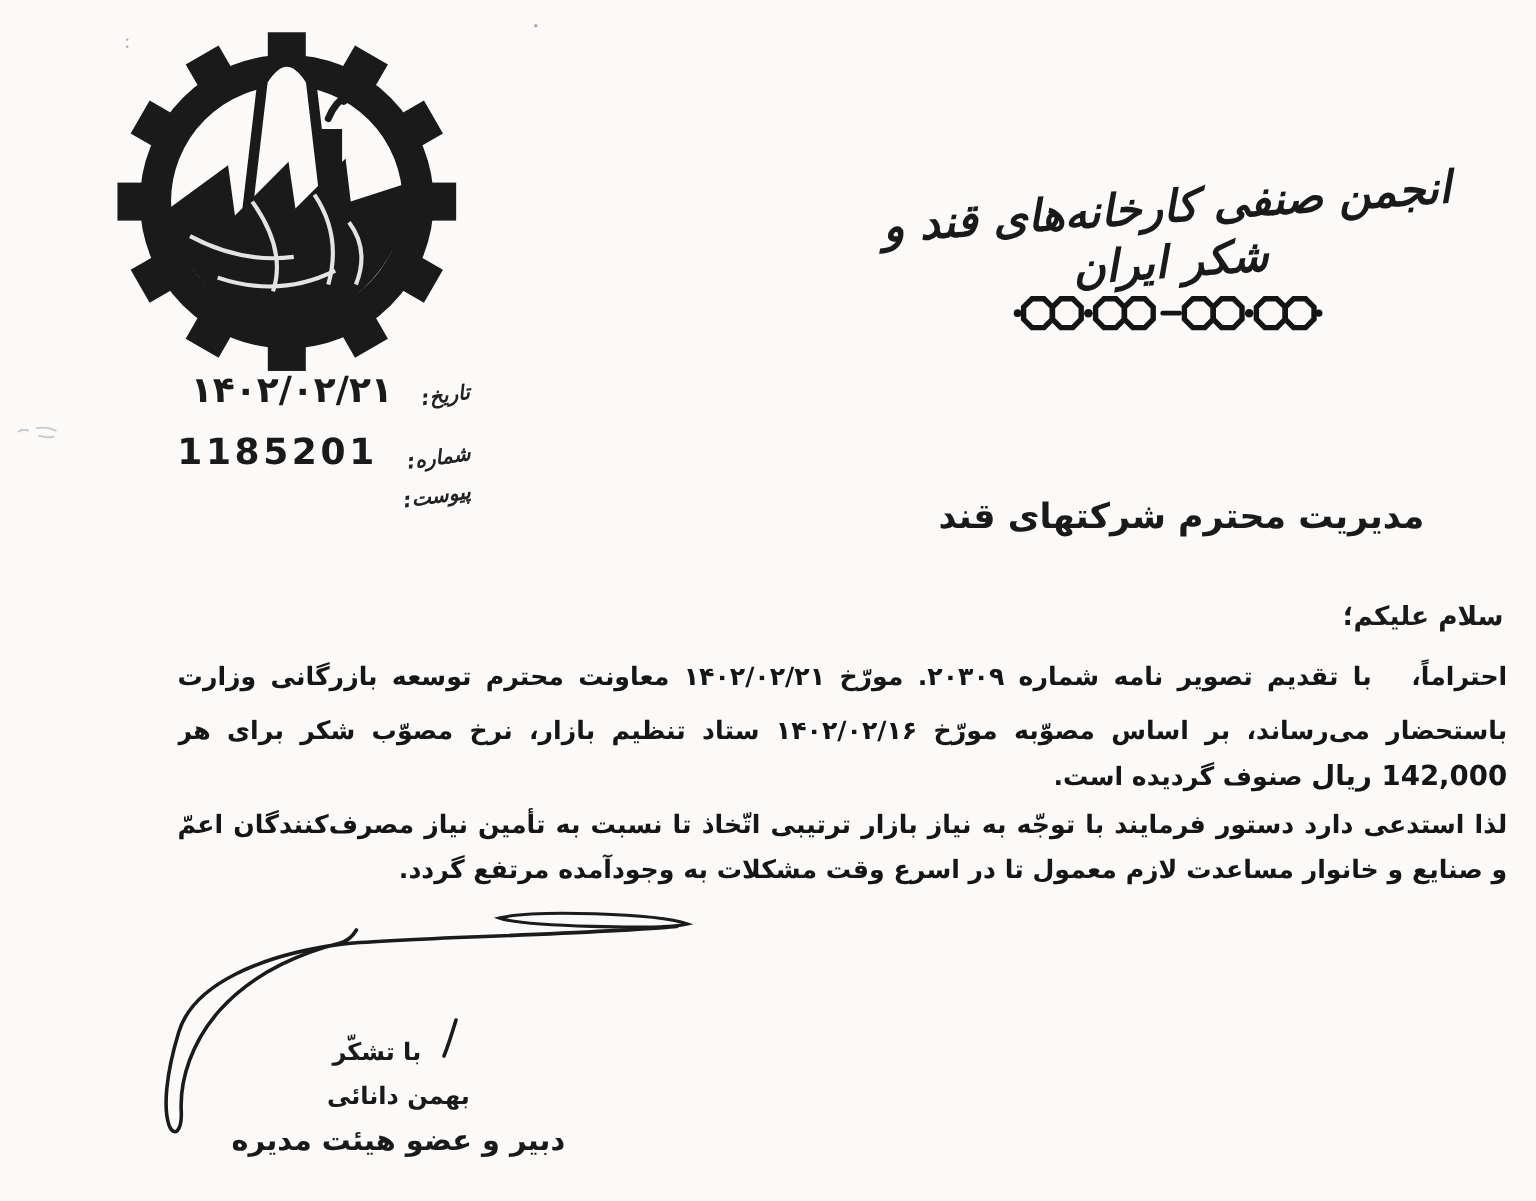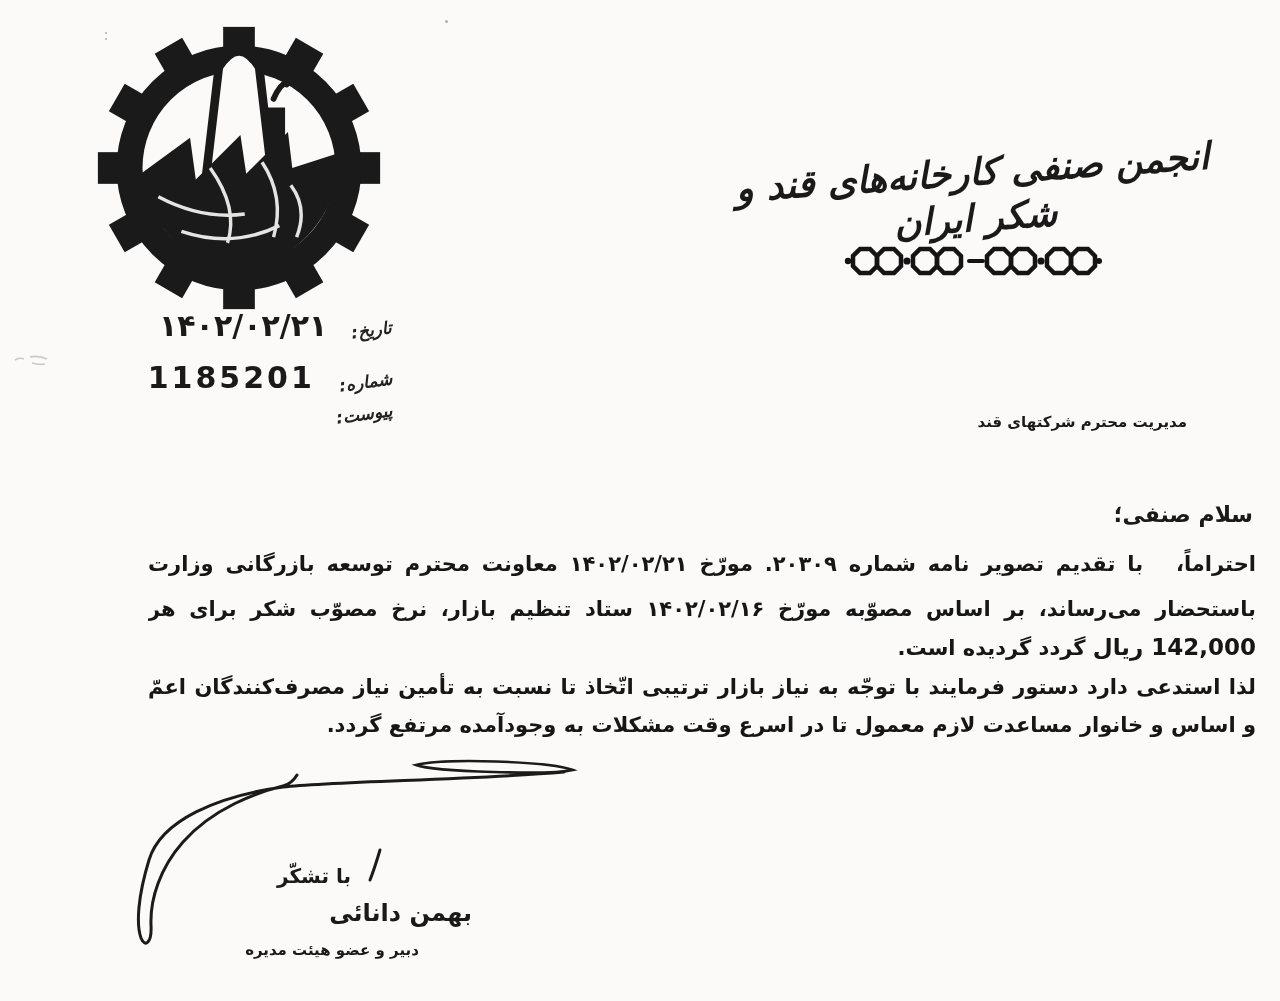--- a/index.html
+++ b/index.html
@@ -33,40 +33,40 @@
   .meta-label{
     font-style:italic;font-size:17px;font-weight:bold;color:#222;
     transform:rotate(-8deg);white-space:nowrap;
   }
   .meta-value{
     font-weight:bold;font-size:30px;white-space:nowrap;direction:ltr;
   }
   #num-value{letter-spacing:3px;}
 
   
-  #recipient{right:93px;top:413px;direction:rtl;font-size:15px;font-weight:bold;}
+  #recipient{right:93px;top:413px;direction:rtl;font-size:29px;font-weight:bold;}
   #greeting{right:27px;top:502px;direction:rtl;font-size:22px;font-weight:bold;}
 
   
   #body-text{
     left:148px;top:545px;width:1108px;
     direction:rtl;font-size:21px;font-weight:bold;color:#161616;
   }
   .bl{height:38px;line-height:38px;white-space:nowrap;}
   .jl{text-align:justify;text-align-last:justify;white-space:normal;overflow:hidden;}
   .rl{text-align:right;}
   #bl1{margin-bottom:7px;}
   #bl3{margin-bottom:2px;}
   #amount{font-size:23px;}
 
   
   #sig-block{left:192px;top:826px;width:280px;text-align:center;direction:rtl;font-weight:bold;margin-top:36px;}
   #sig-closing{font-size:20px;line-height:28px;margin-bottom:9px;transform:translateX(-18px);}
-  #sig-name{font-size:24px;line-height:28px;margin-bottom:9px;text-align:right;}
-  #sig-title{font-size:15px;line-height:28px;text-align:center;}
+  #sig-name{font-size:20px;line-height:28px;margin-bottom:9px;}
+  #sig-title{font-size:24px;line-height:28px;text-align:center;}
   #sig-stroke{left:123px;top:748px;width:472px;height:208px;pointer-events:none;}
 
   
   .speck{position:absolute;background:#6f6f74;border-radius:50%;opacity:.55;}
   #smudge{left:12px;top:350px;}
 </style>
 </head>
 <body>
 
 <svg id="logo" class="abs" viewBox="0 0 100 100">
@@ -133,31 +133,31 @@
 </div>
 <div id="row-num" class="meta-row">
   <span class="meta-label">شماره:</span>
   <span class="meta-value" id="num-value">1185201</span>
 </div>
 <div id="row-attach" class="meta-row">
   <span class="meta-label">پیوست:</span>
 </div>
 
 <div id="recipient" class="abs">مدیریت محترم شرکتهای قند</div>
-<div id="greeting" class="abs">سلام صنفی؛</div>
+<div id="greeting" class="abs">سلام علیکم؛</div>
 
 <div id="body-text" class="abs">
   <div class="bl jl" id="bl1">احتراماً،  با تقدیم تصویر نامه شماره ۲۰۳۰۹. مورّخ ۱۴۰۲/۰۲/۲۱ معاونت محترم توسعه بازرگانی وزارت جهادکشاورزی</div>
   <div class="bl jl" id="bl2">باستحضار می‌رساند، بر اساس مصوّبه مورّخ ۱۴۰۲/۰۲/۱۶ ستاد تنظیم بازار، نرخ مصوّب شکر برای هر کیلوگرم به مبلغ</div>
   <div class="bl rl" id="bl3">
     <span id="amount">142,000 ریال</span>
-    <span>گردد گردیده است.</span>
+    <span>صنوف گردیده است.</span>
   </div>
   <div class="bl jl" id="bl4">لذا استدعی دارد دستور فرمایند با توجّه به نیاز بازار ترتیبی اتّخاذ تا نسبت به تأمین نیاز مصرف‌کنندگان اعمّ از صنوف</div>
-  <div class="bl rl" id="bl5">و اساس و خانوار مساعدت لازم معمول تا در اسرع وقت مشکلات به وجودآمده مرتفع گردد.</div>
+  <div class="bl rl" id="bl5">و صنایع و خانوار مساعدت لازم معمول تا در اسرع وقت مشکلات به وجودآمده مرتفع گردد.</div>
 </div>
 
 <svg id="sig-stroke" class="abs" viewBox="0 0 472 208">
   <g stroke="#1b1b1b" fill="none" stroke-linecap="round">
 
     <path stroke-width="2.6" d="M450 22 C 424 13 322 10 293 17 C 312 24 428 27 450 22 Z"></path>
 
     <path stroke-width="3" d="M441 24 C 350 32 210 33 160 39 C 95 48 38 72 26 112
              C 15 148 13 176 18 190 C 22 200 29 195 28 177
              C 27 151 37 120 60 94 C 90 60 135 44 160 38

